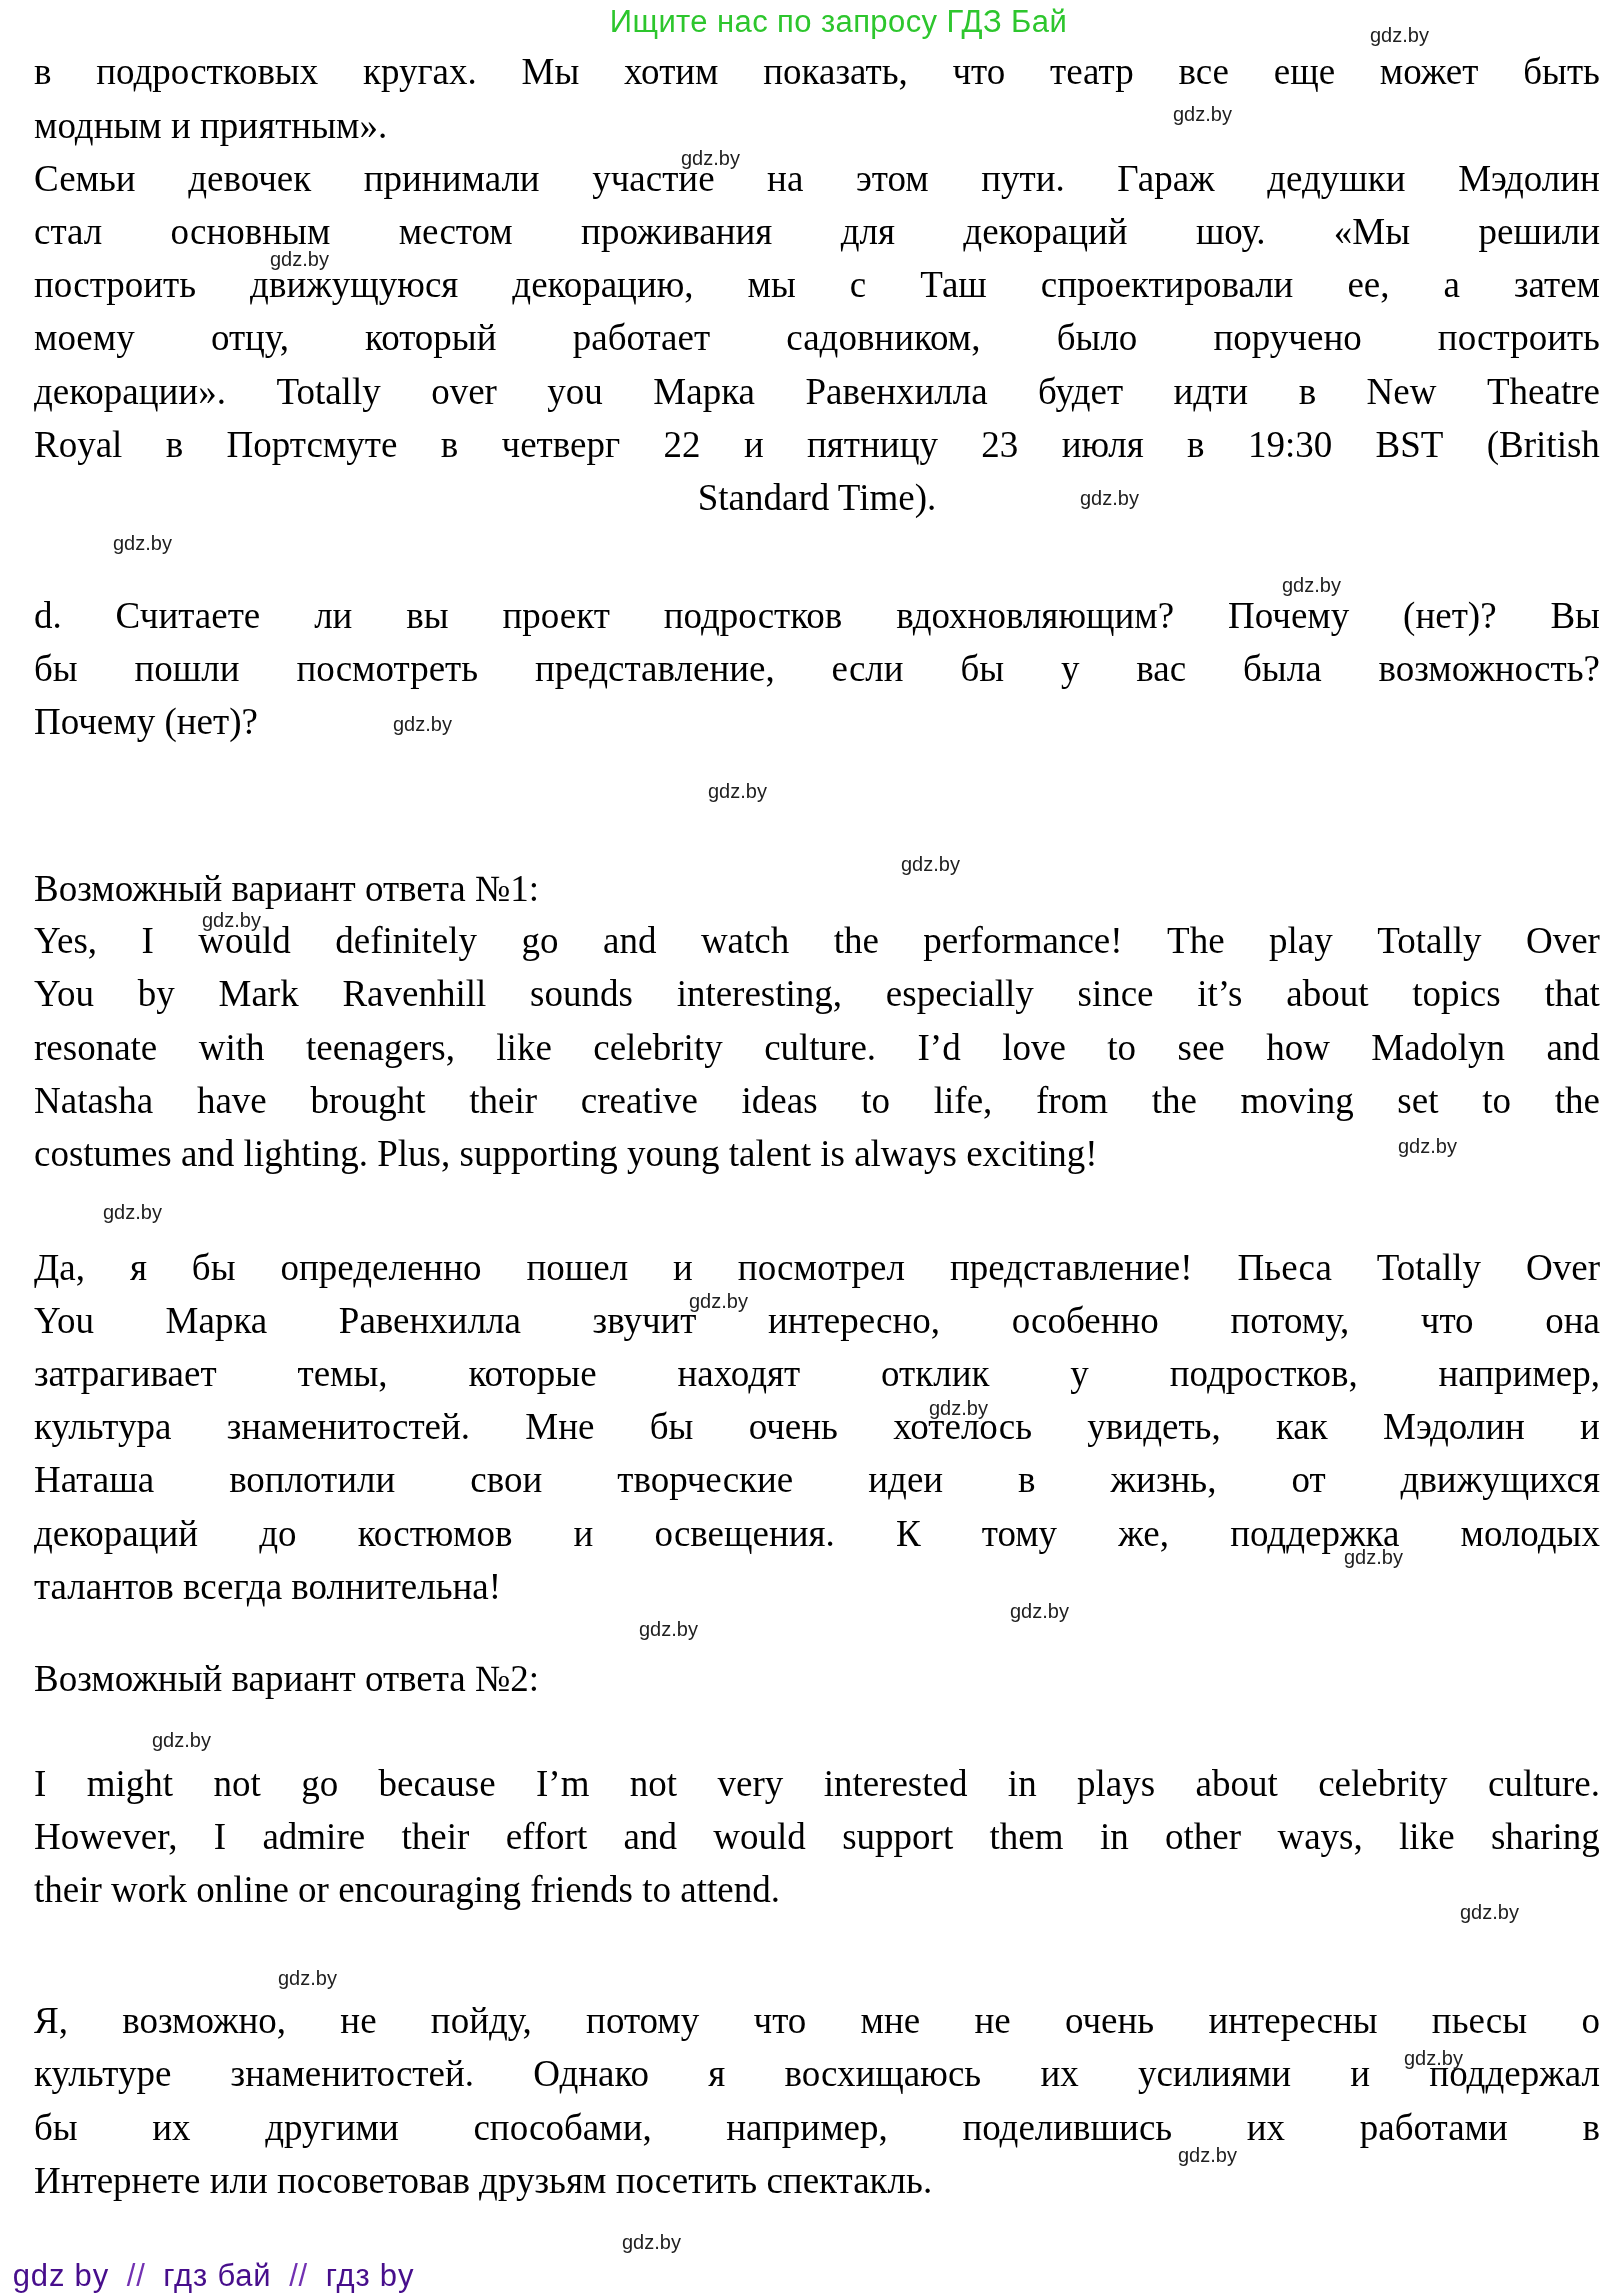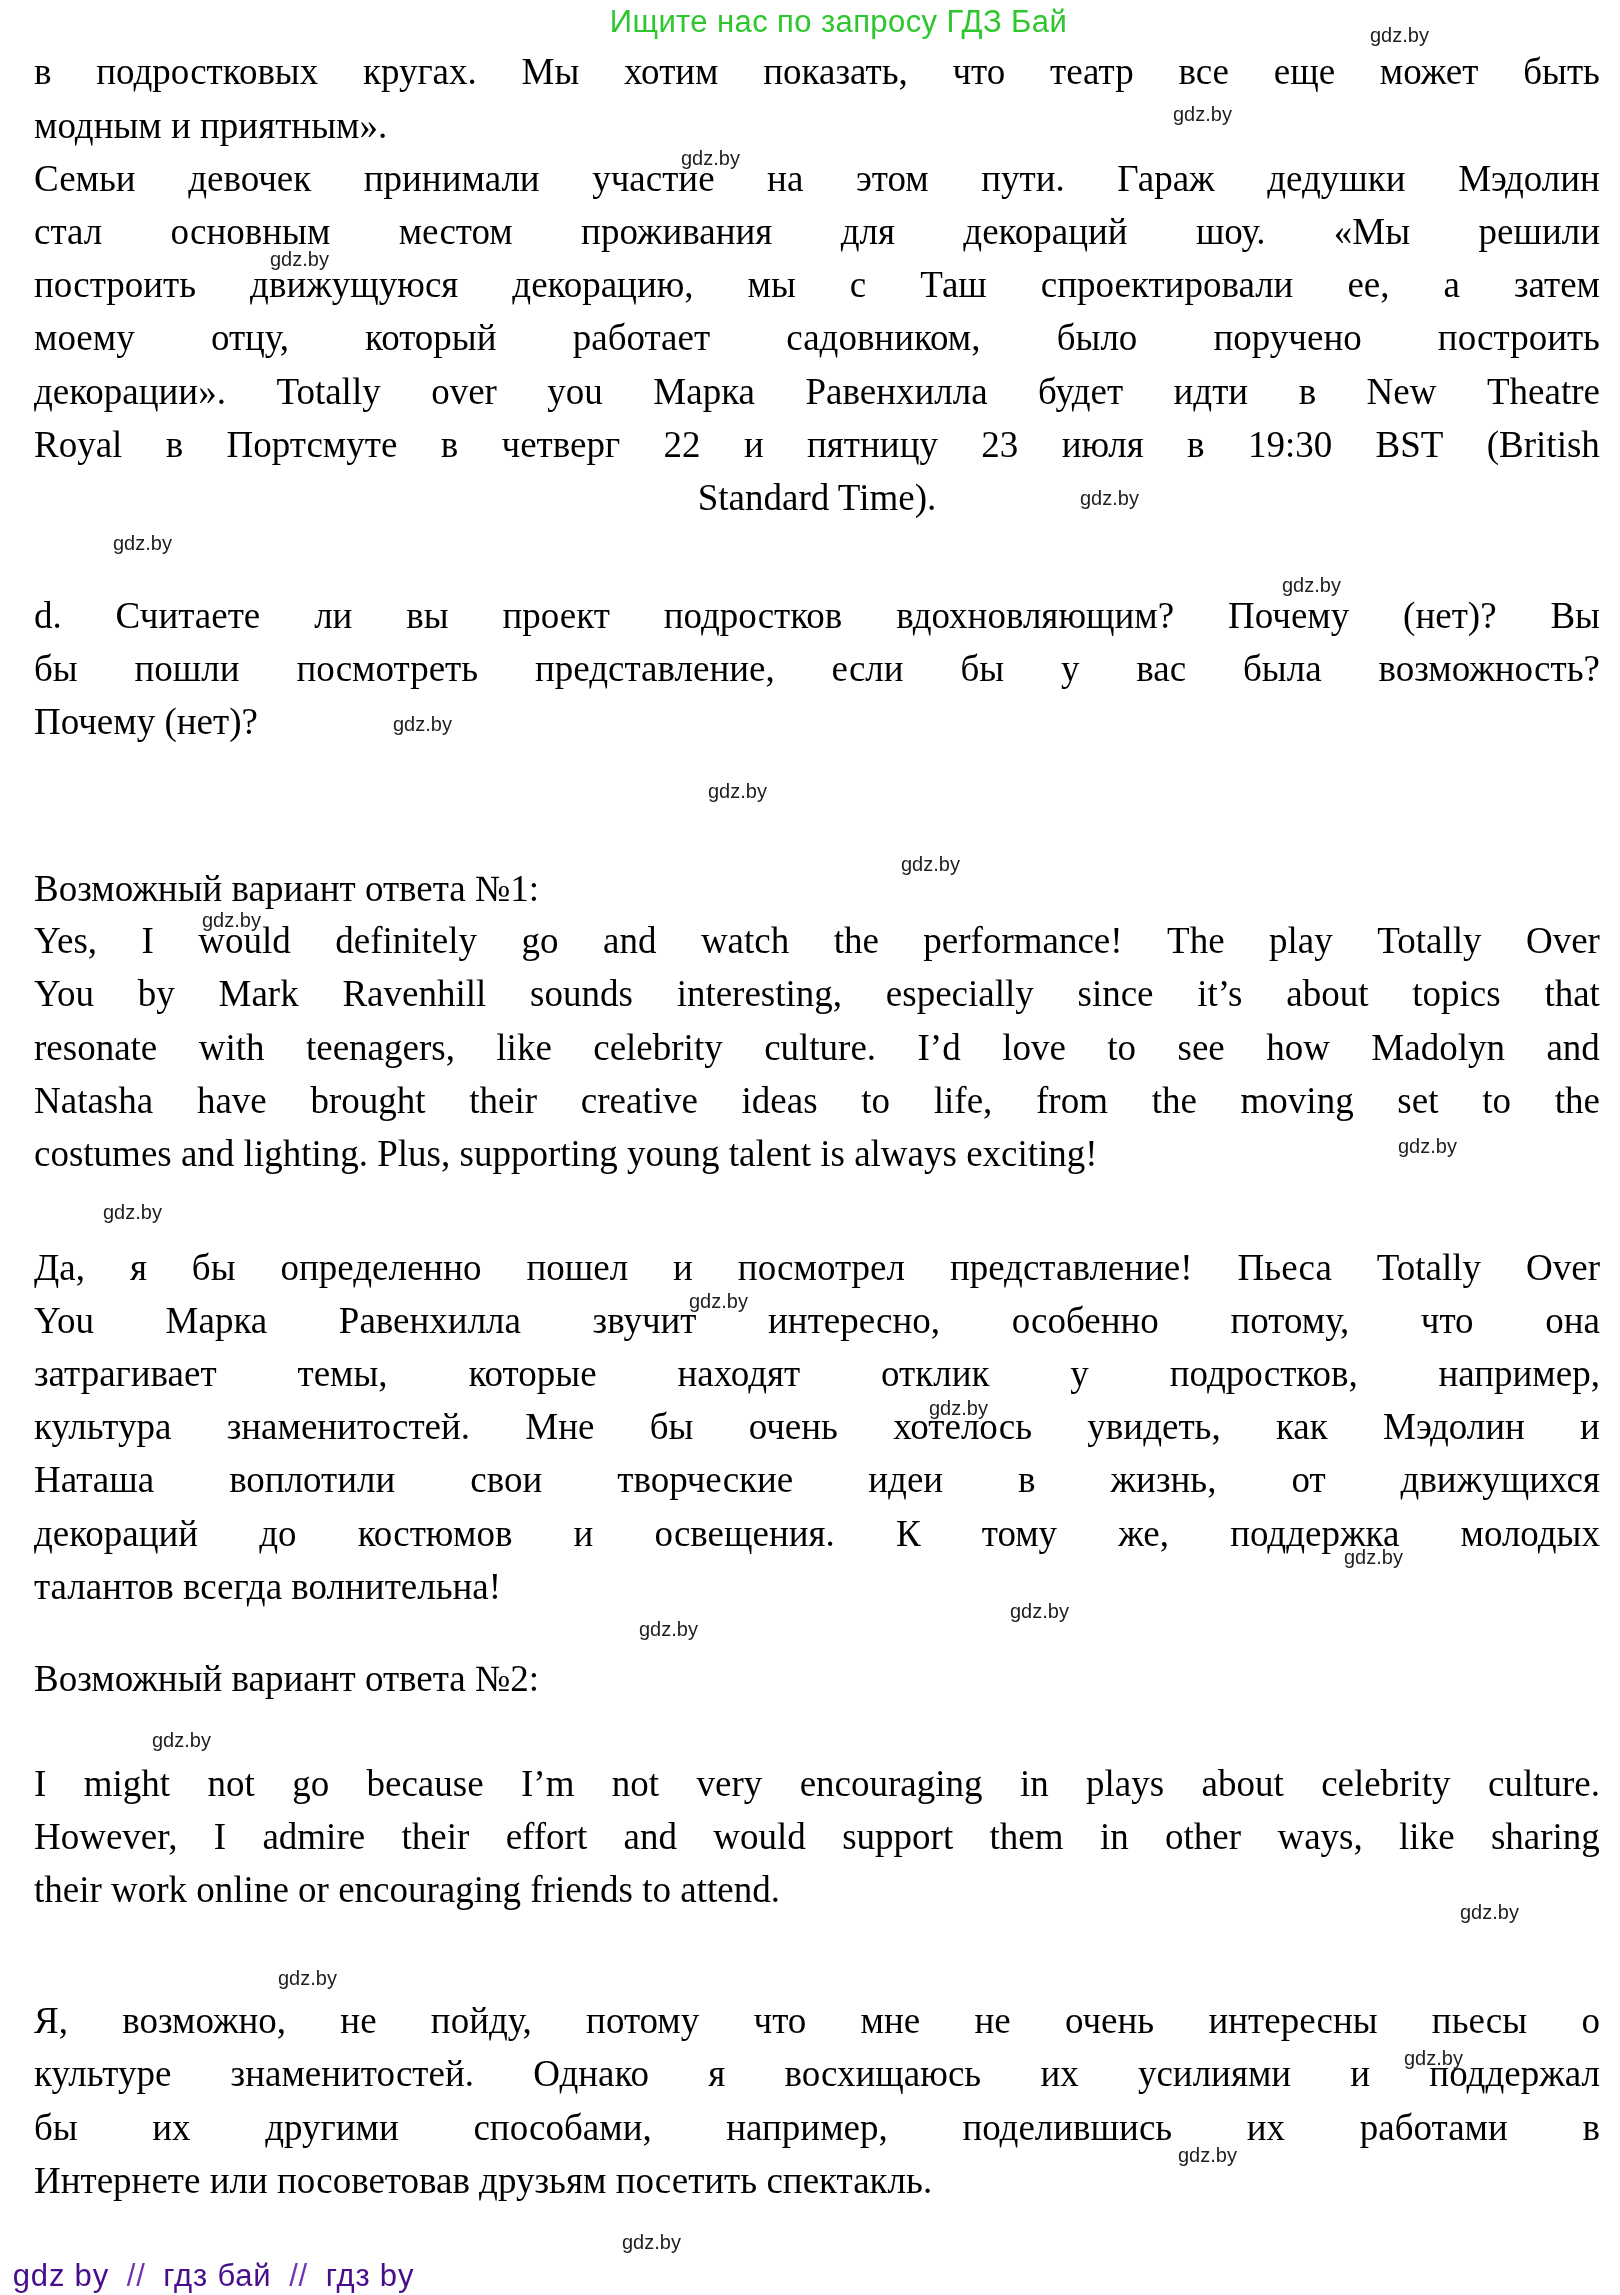--- a/index.html
+++ b/index.html
@@ -316,21 +316,21 @@
       <div class="doc-line plain" style="top: 1655px;">Возможный вариант ответа №2:</div>
       <div class="doc-line justify" style="top: 1760px;">
         <span>I</span>
         <span>might</span>
         <span>not</span>
         <span>go</span>
         <span>because</span>
         <span>I’m</span>
         <span>not</span>
         <span>very</span>
-        <span>encouraging</span>
+        <span>interested</span>
         <span>in</span>
         <span>plays</span>
         <span>about</span>
         <span>celebrity</span>
         <span>culture.</span>
       </div>
       <div class="doc-line justify" style="top: 1813px;">
         <span>However,</span>
         <span>I</span>
         <span>admire</span>

